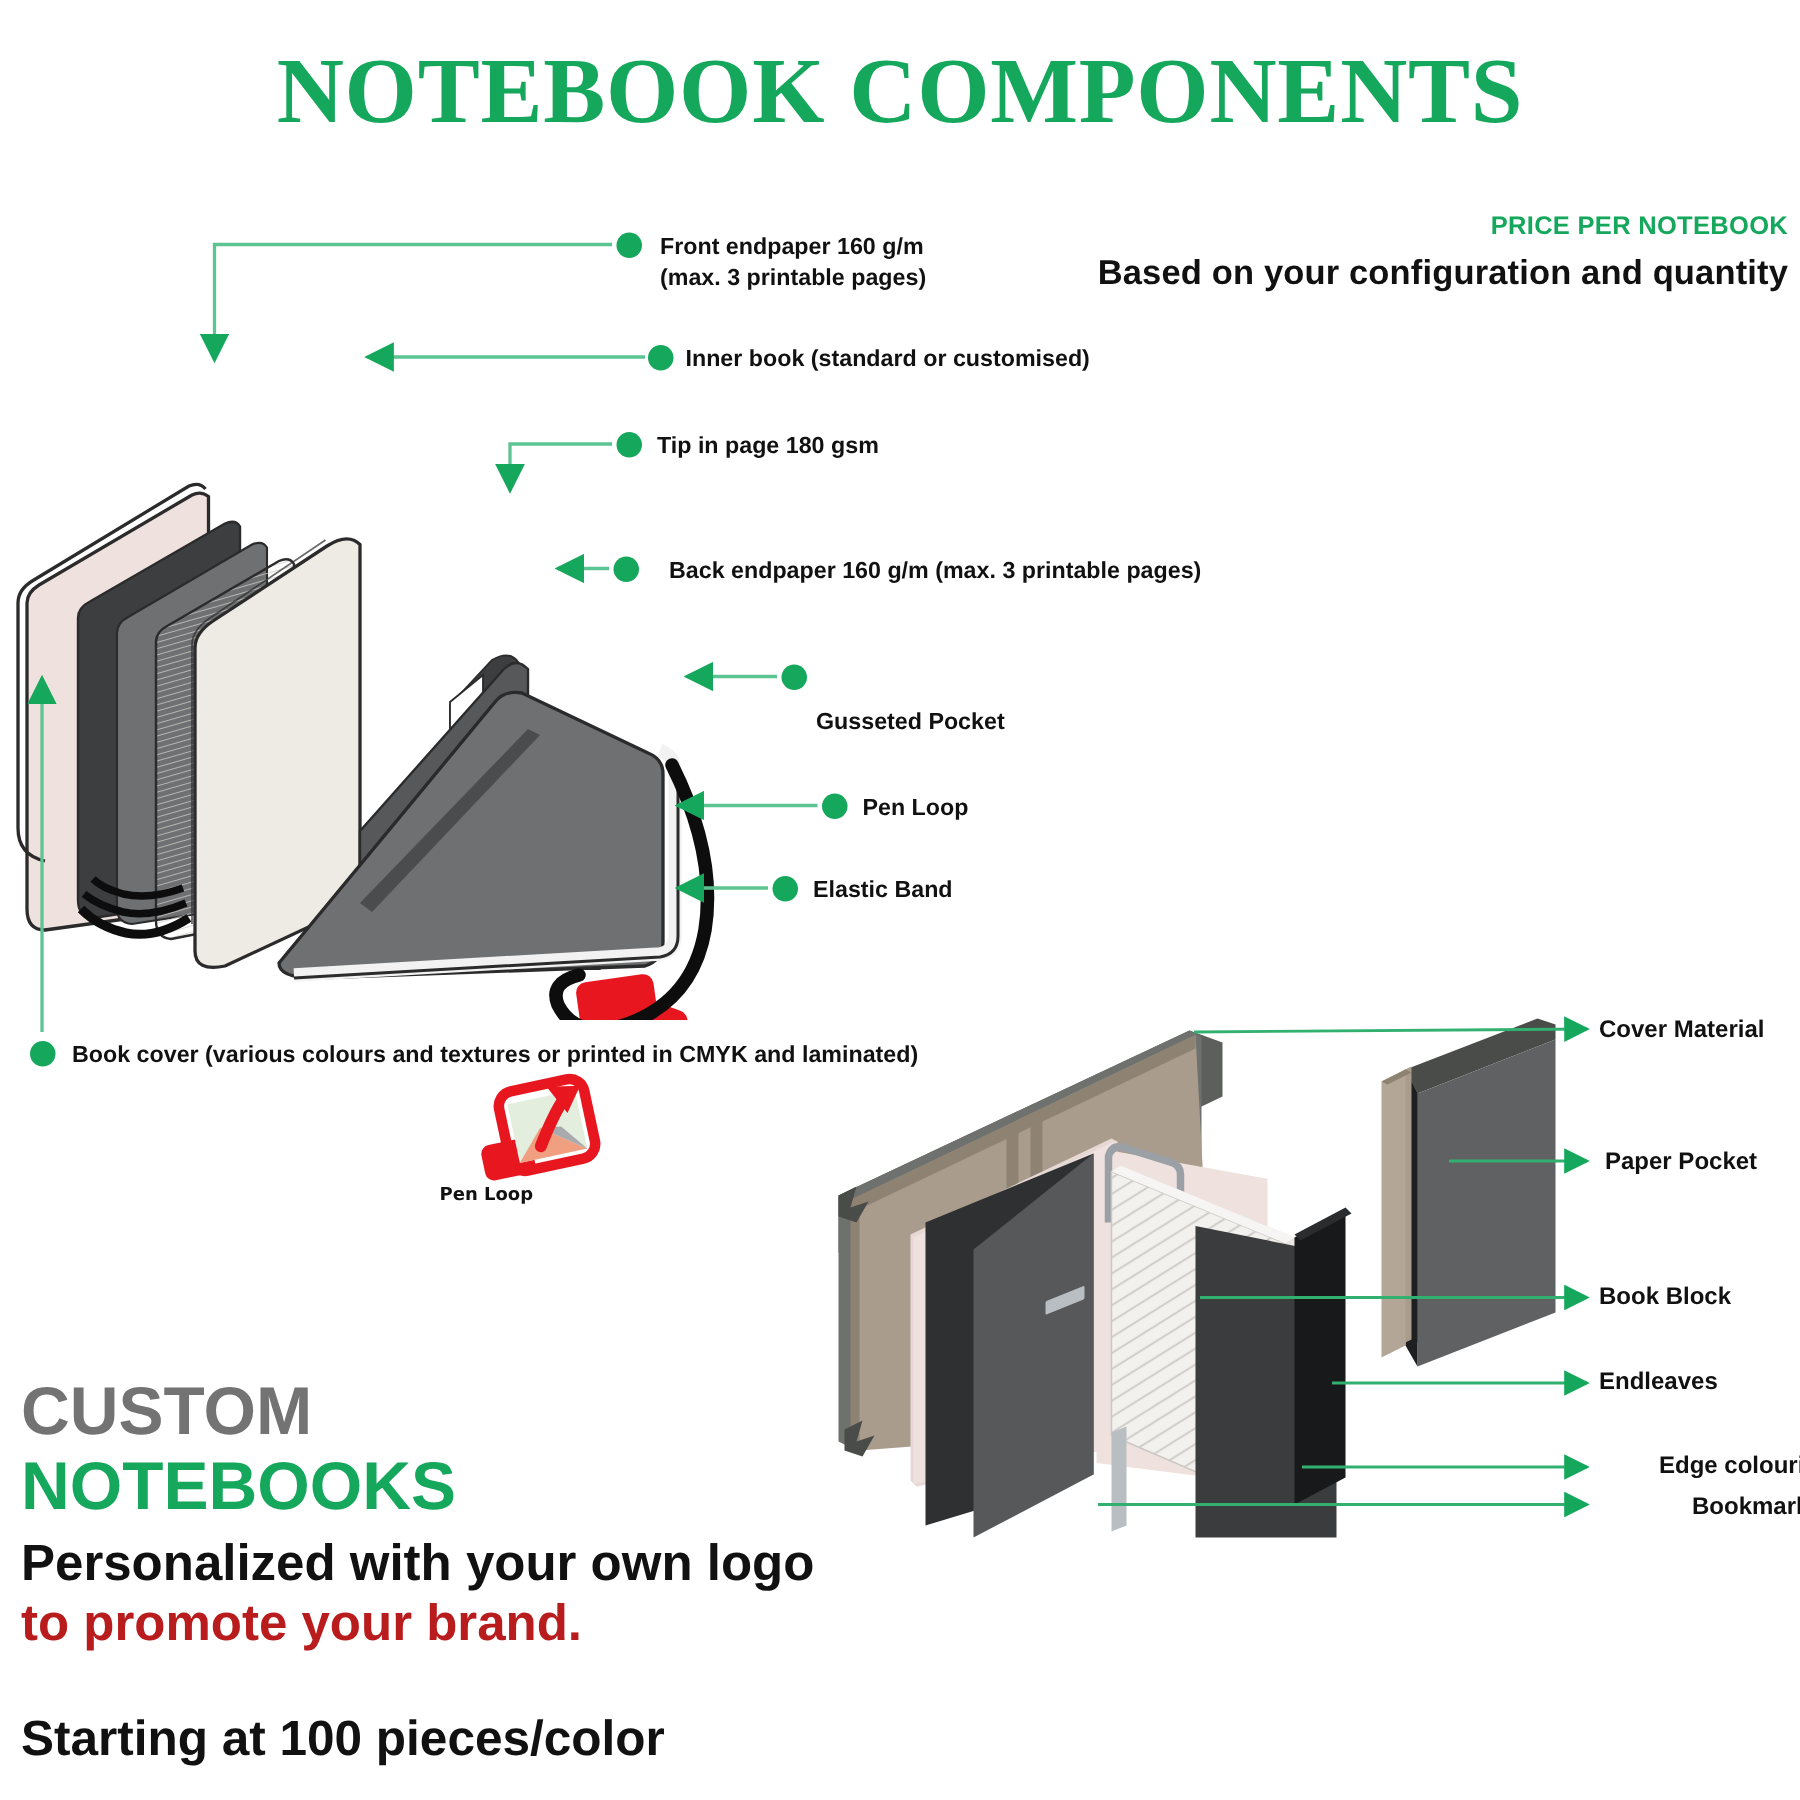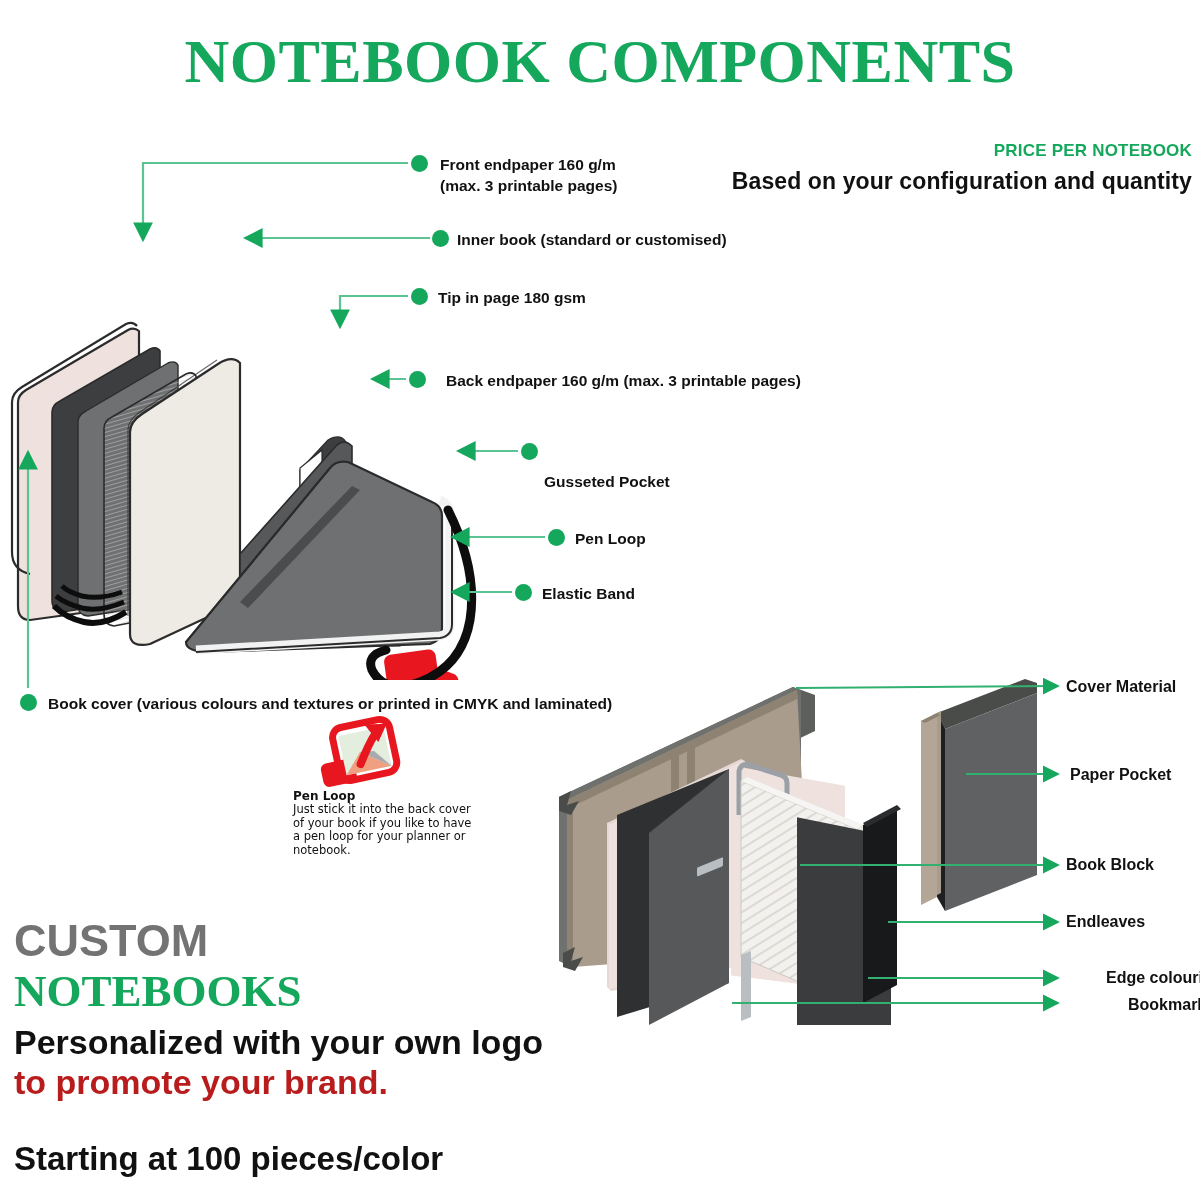--- a/index.html
+++ b/index.html
@@ -30,21 +30,21 @@
     position:absolute;width:17px;height:17px;border-radius:50%;
     background:#15a85c;
   }
 
   
   .rlabel{font-size:16px;font-weight:bold;color:#111;white-space:nowrap;}
   .rlabel.small{font-size:16px;}
 
   
   #custom1{left:14px;top:916px;font-size:45px;font-weight:bold;color:#737373;line-height:50px;}
-  #custom2{left:14px;top:966px;font-size:45px;font-weight:bold;color:#15a85c;line-height:50px;font-family:Liberation Serif, serif;}
+  #custom2{left:14px;top:966px;font-size:45px;font-weight:bold;color:#15a85c;line-height:50px;}
   #tag1{left:14px;top:1022px;font-size:34px;font-weight:bold;color:#111;line-height:40px;}
   #tag2{left:14px;top:1062px;font-size:34px;font-weight:bold;color:#b91c1c;line-height:40px;}
   #starting{left:14px;top:1140px;font-size:33px;font-weight:bold;color:#111;}
 
   
   #penloop-note{left:293px;top:790px;width:185px;
     font-size:11.5px;line-height:13.4px;color:#111;
     font-family:"DejaVu Sans",sans-serif;}
   #penloop-note b{font-size:12px;}
 
@@ -165,21 +165,20 @@
     <rect x="36" y="12" width="58" height="54" rx="10" fill="none" stroke="#e8161f" stroke-width="7"></rect>
     <path d="M42,20 L88,20 L88,60 L42,60 Z" fill="#e3eede"></path>
     <path d="M42,60 L88,60 L60,40 Z" fill="#f0a080"></path>
     <path d="M60,40 L88,60 L74,42 Z" fill="#a8aaae"></path>
     <path d="M58,52 Q70,34 78,26" fill="none" stroke="#e8161f" stroke-width="8" stroke-linecap="round"></path>
     <path d="M70,14 L92,18 L80,34 Z" fill="#e8161f"></path>
   </g>
 </svg>
 <div class="abs" id="penloop-note">
   <b>Pen Loop</b><br>
-  <span>Just stick it into the back cover of your book if you like to have a pen loop for your planner or notebook.</span>
 </div>
 
 <svg class="abs" style="left:545px;top:665px;" width="520" height="360" viewBox="0 0 520 360">
   <defs>
     <pattern id="lines" width="10" height="9" patternUnits="userSpaceOnUse" patternTransform="rotate(-32)">
       <rect width="10" height="9" fill="#f3f1ee"></rect>
       <line x1="0" y1="8" x2="10" y2="8" stroke="#c9c6c1" stroke-width="1.1"></line>
     </pattern>
   </defs>
 

